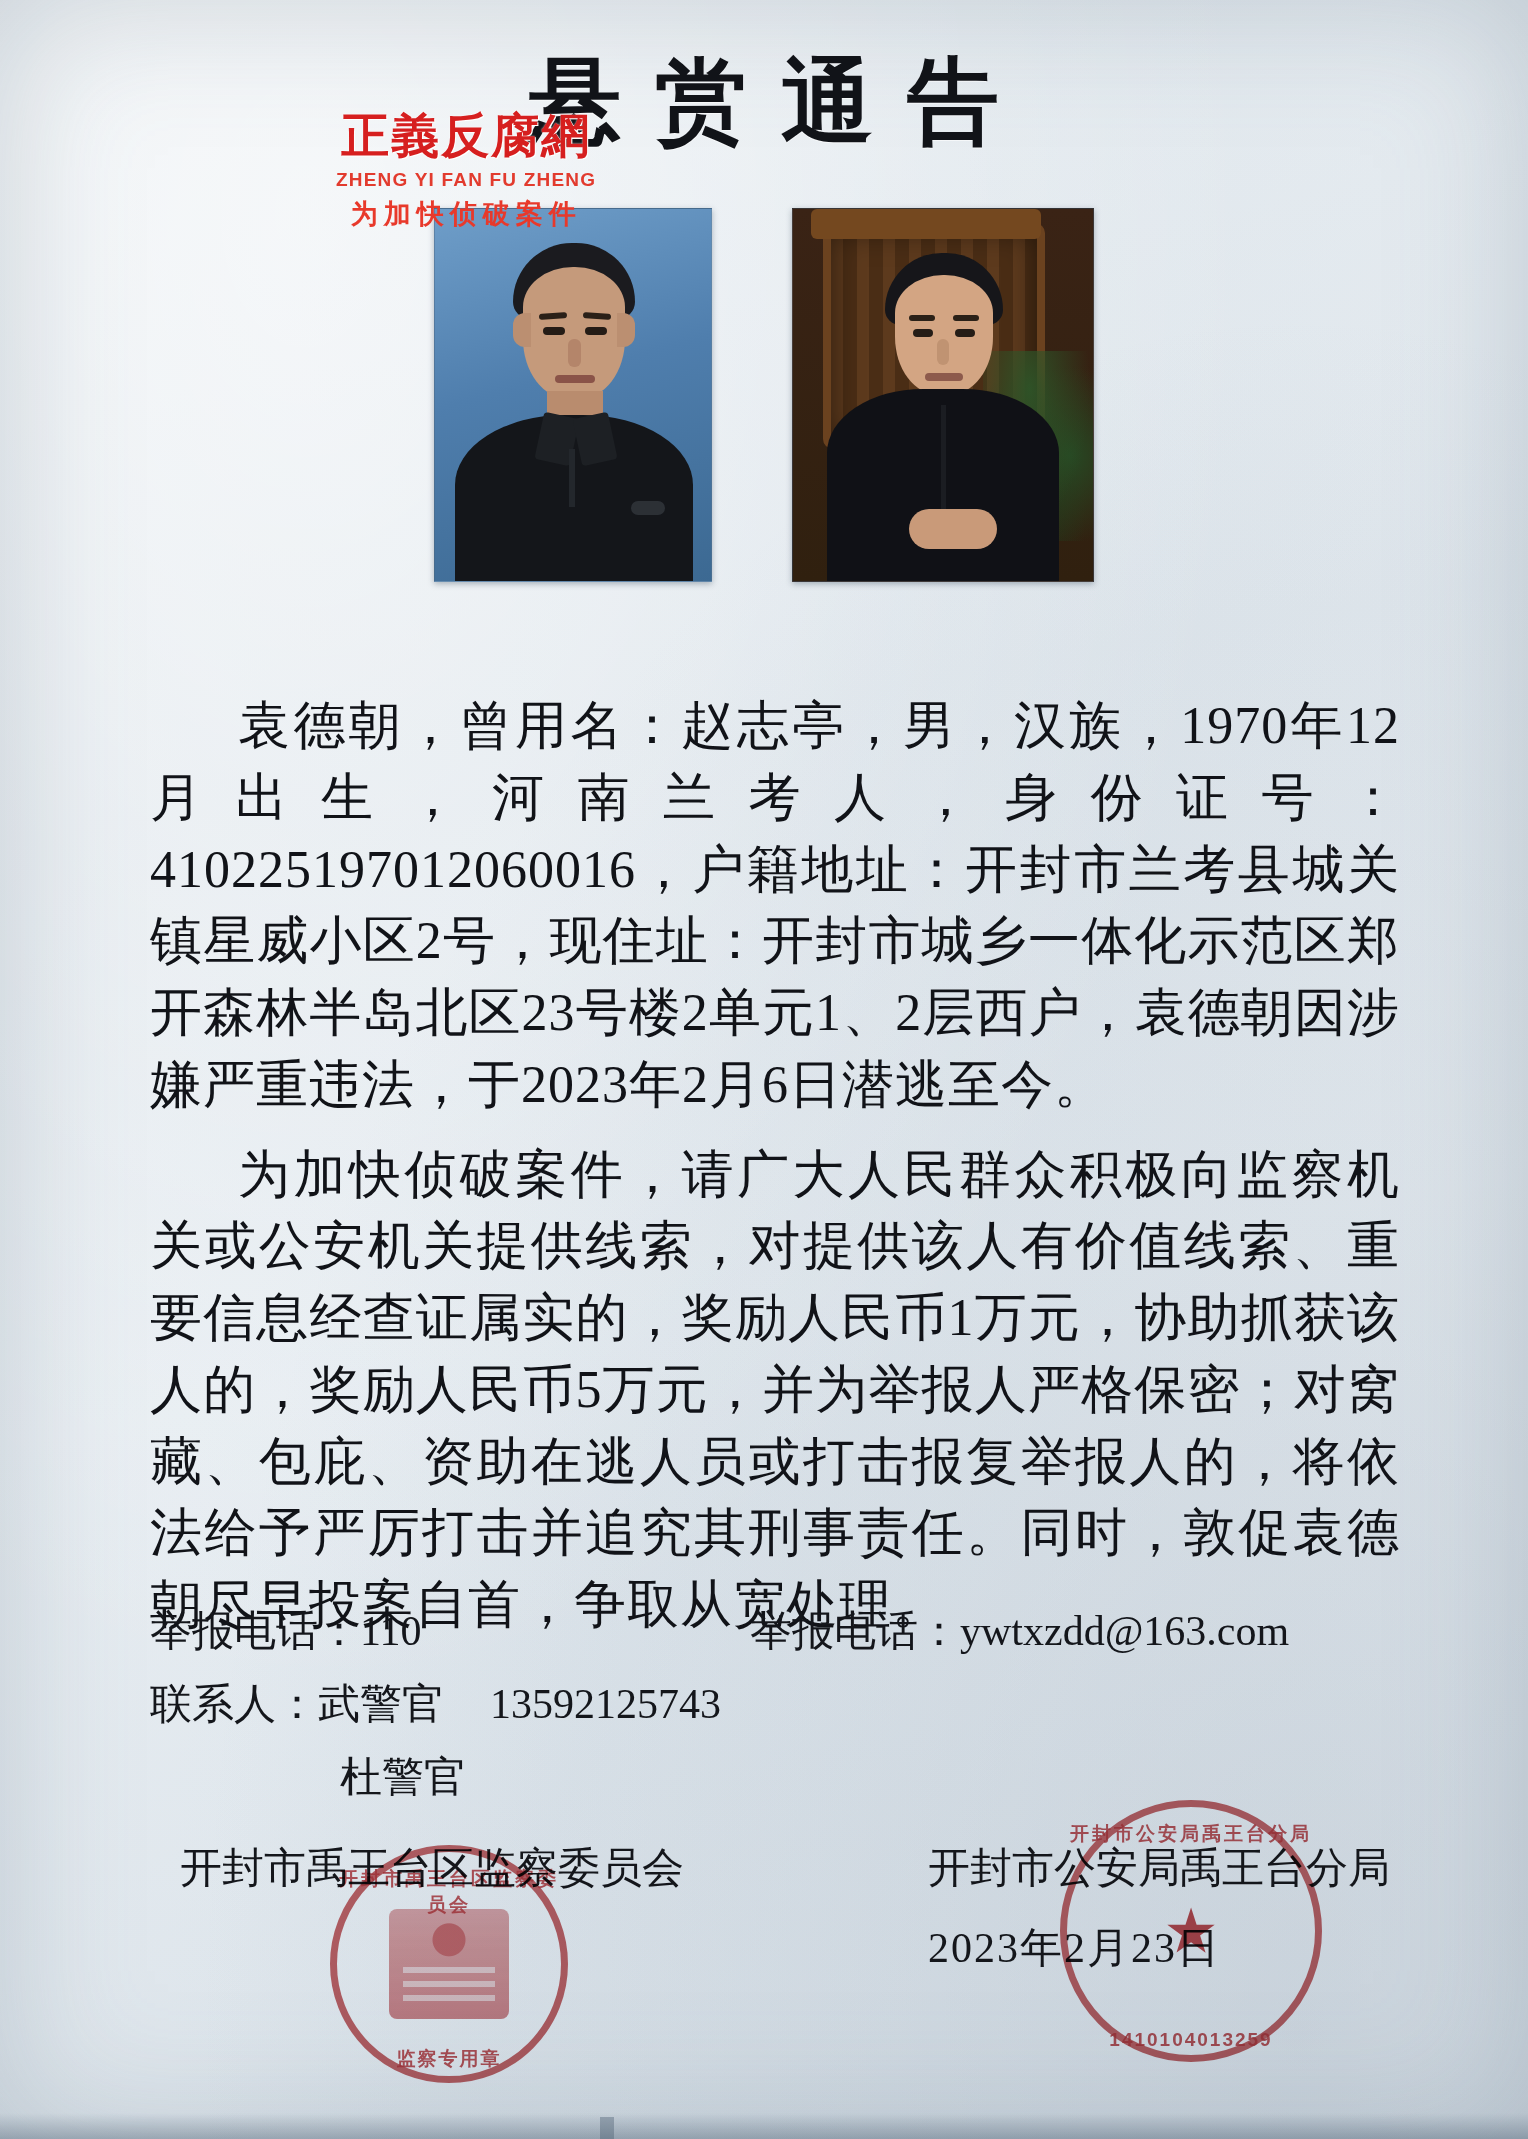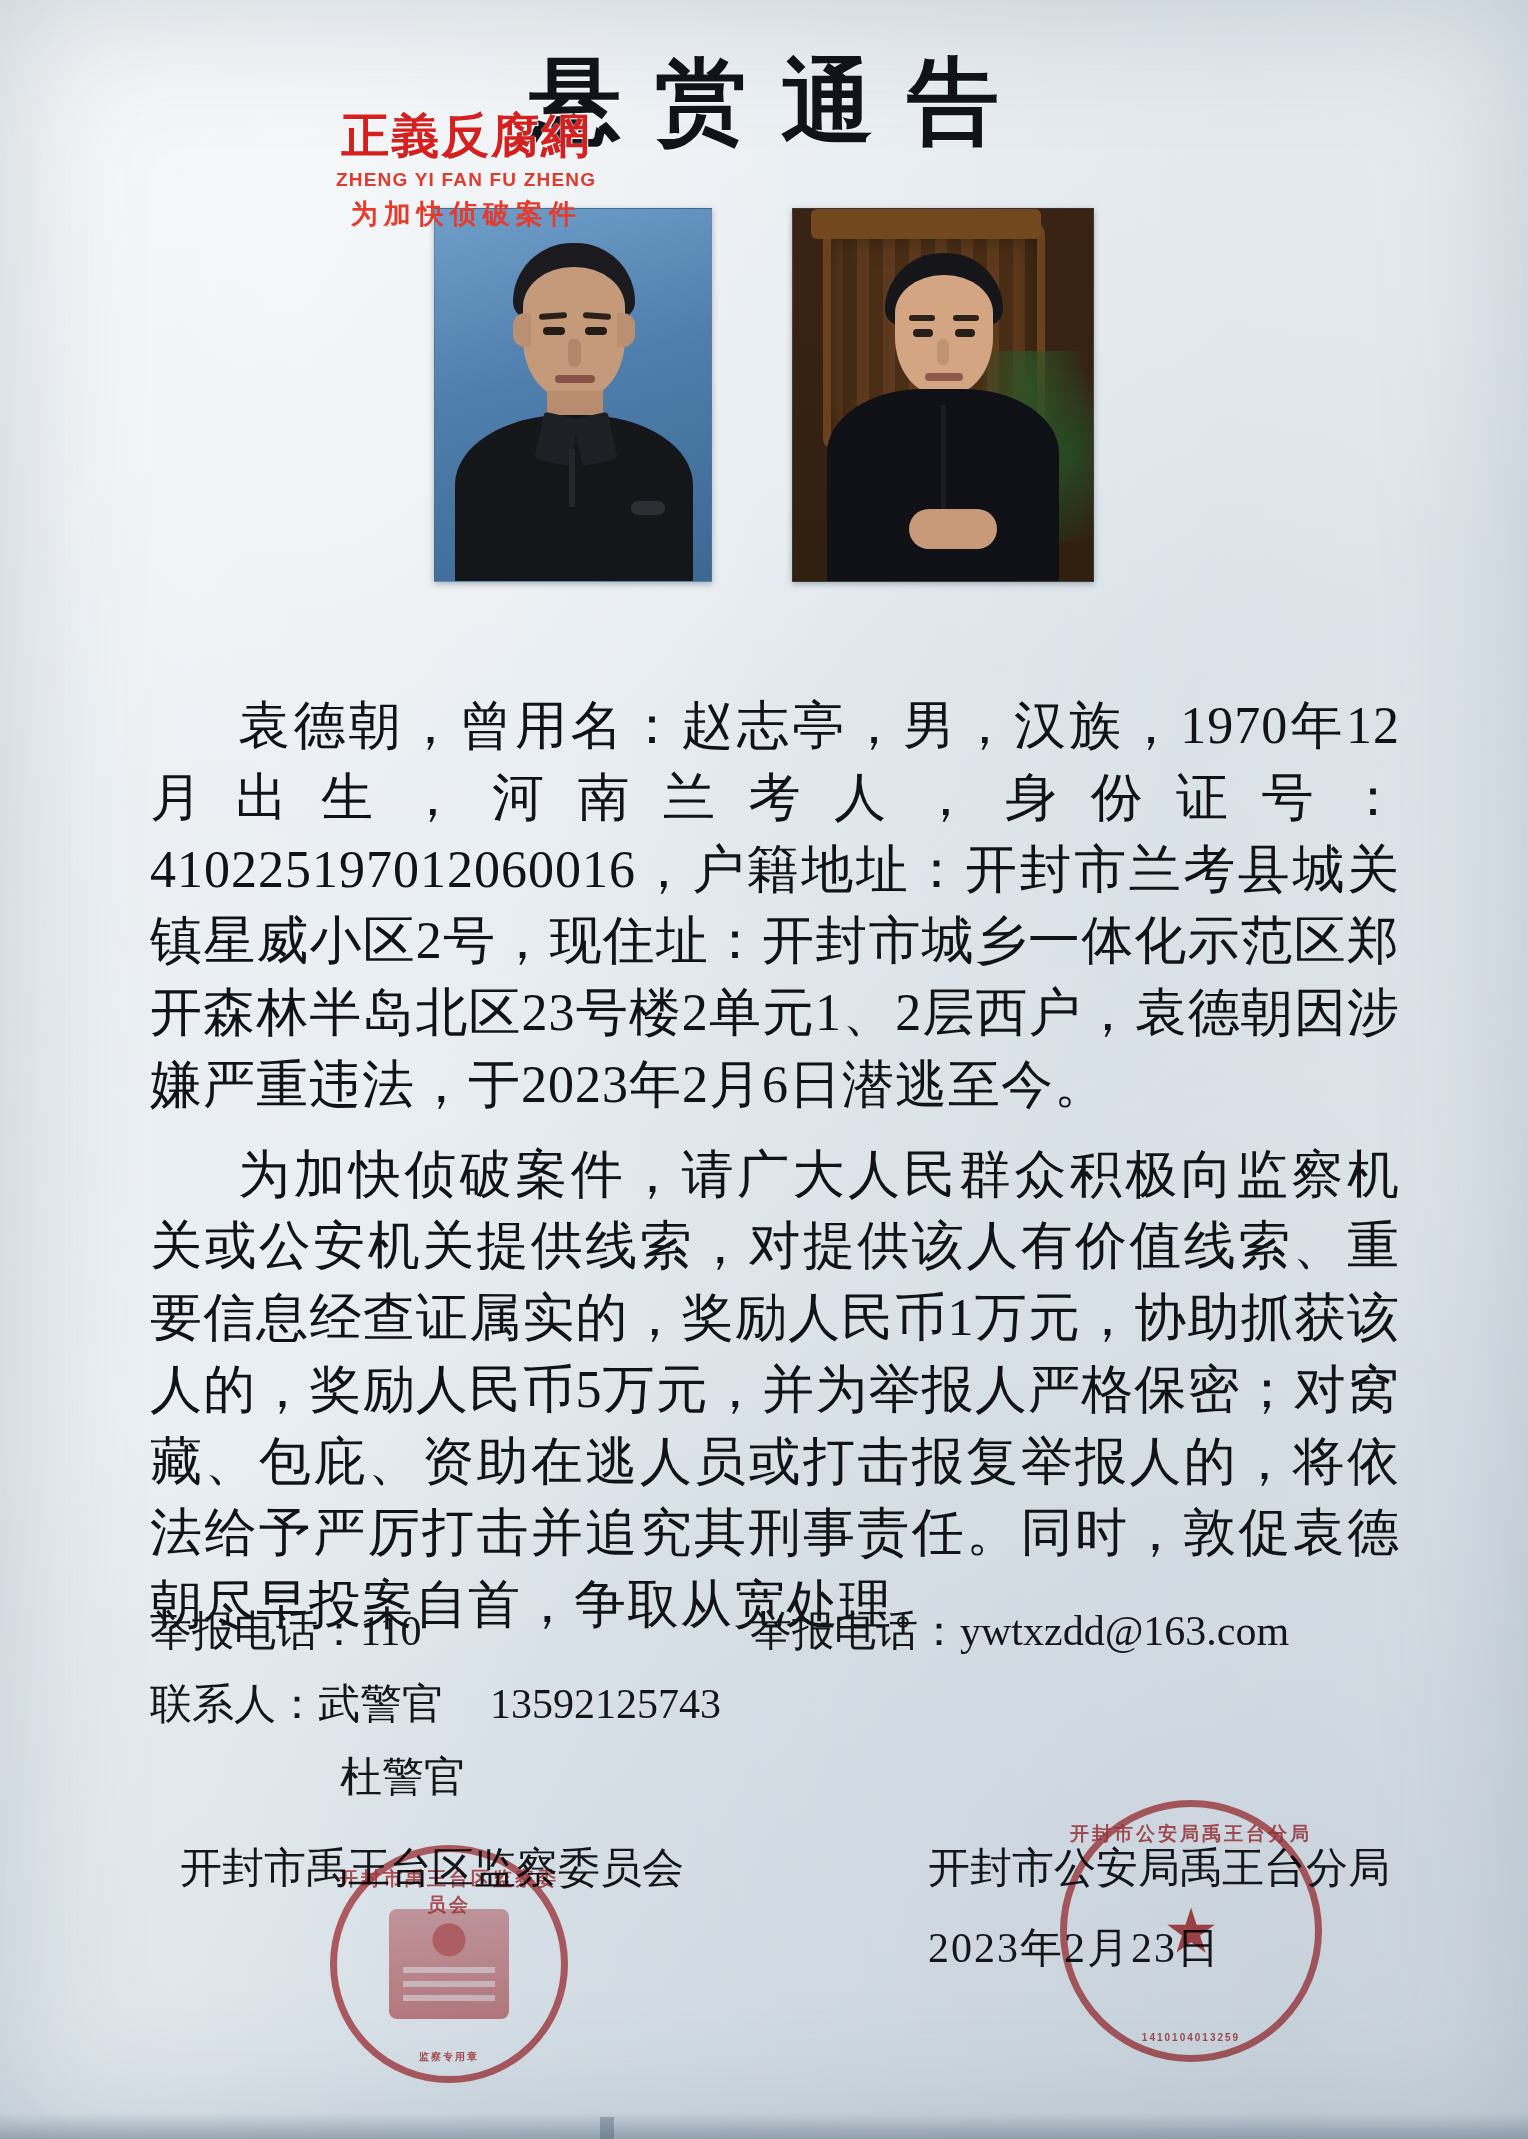--- a/index.html
+++ b/index.html
@@ -260,21 +260,21 @@
   .seal-right { left: 1060px; top: 1800px; width: 248px; height: 248px; }
   .seal .ring-text, .seal .bottom-text {
     position: absolute;
     left: 0; width: 100%;
     text-align: center;
     font-family: "Liberation Sans", sans-serif;
     font-weight: 700;
     letter-spacing: 3px;
   }
   .seal .ring-text { top: 14px; font-size: 19px; }
-  .seal .bottom-text { bottom: 12px; font-size: 10px; letter-spacing: 2px; }
+  .seal .bottom-text { bottom: 4px; font-size: 19px; letter-spacing: 2px; }
   .seal .star {
     position: absolute;
     left: 50%; top: 50%;
     transform: translate(-50%,-50%);
     font-size: 54px;
     line-height: 1;
     color: rgba(176,29,35,0.9);
   }
   .emblem {
     position: absolute;

